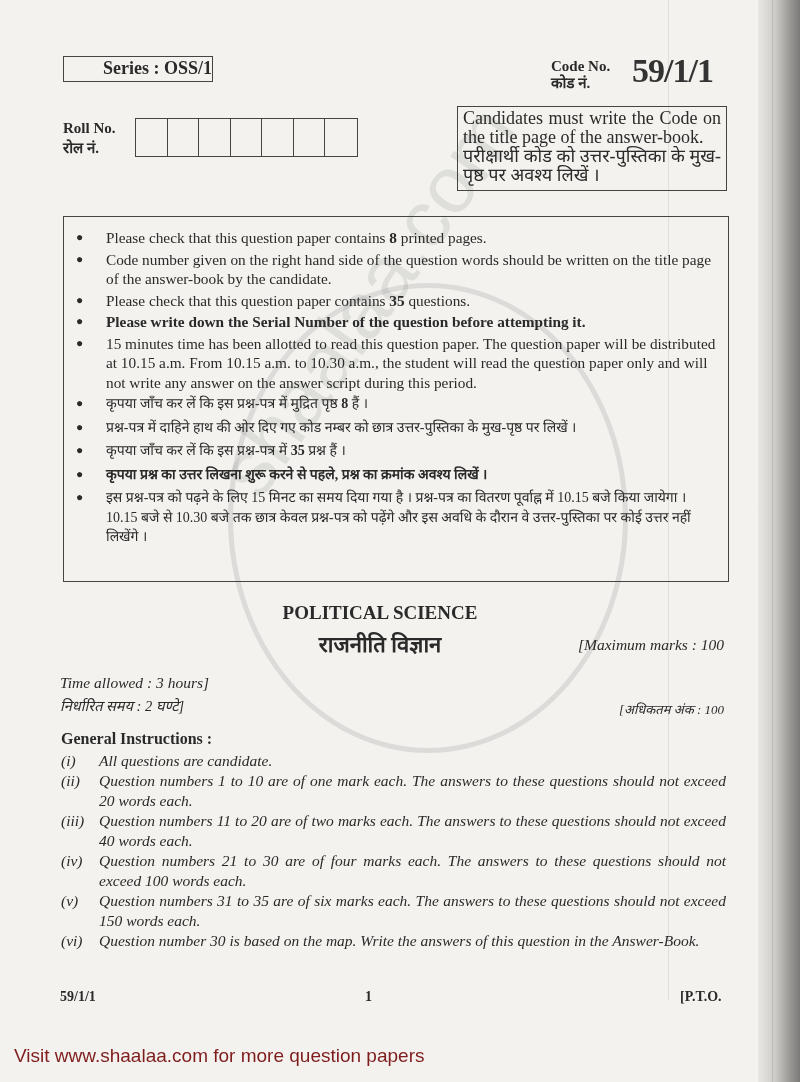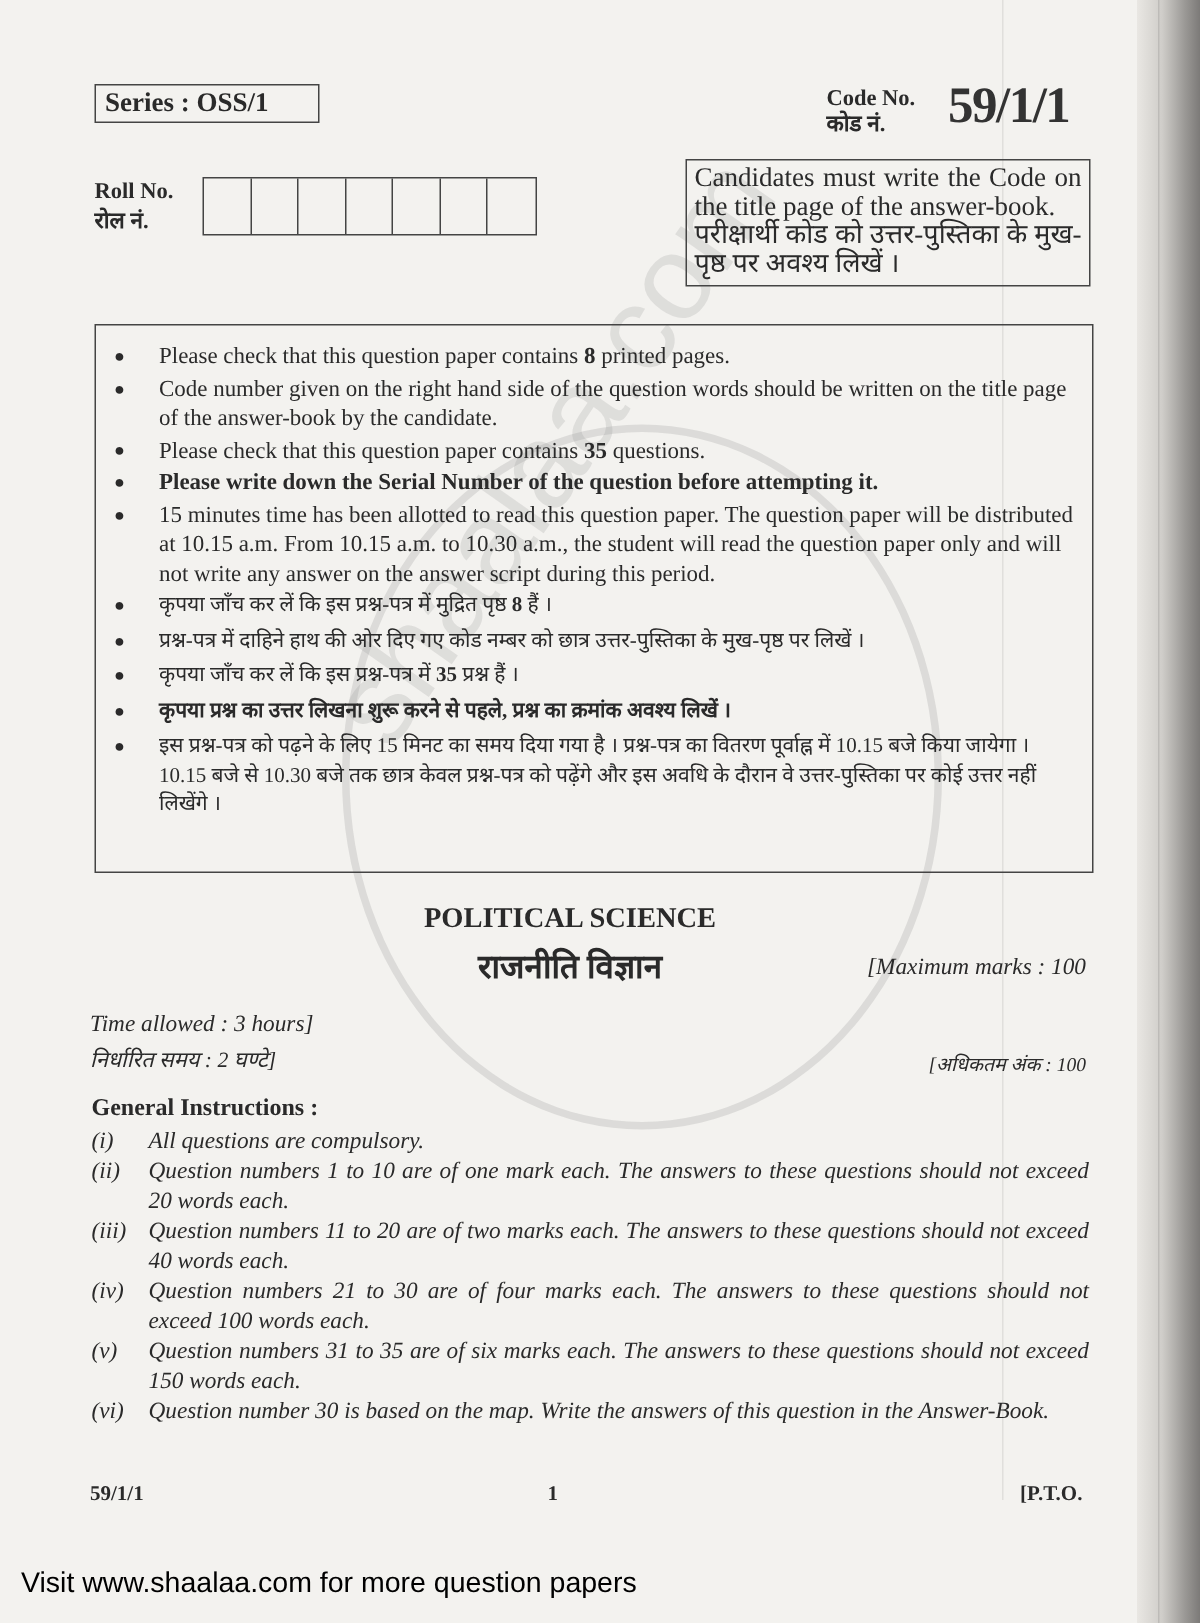--- a/index.html
+++ b/index.html
@@ -15,21 +15,21 @@
   }
   .page-edge::before {
     content: ""; position: absolute; left: 14px; top: 0; width: 1px; height: 100%;
     background: #bdbbb8;
   }
   .fold-line { position: absolute; left: 668px; top: 0; width: 1px; height: 1000px; background: rgba(0,0,0,0.08); }
 
   .series-box {
     position: absolute; left: 63px; top: 56px; width: 150px; height: 26px;
     border: 1.5px solid #444; box-sizing: border-box;
-    font-weight: bold; font-size: 18px; line-height: 23px; padding-left: 6px;
+    font-weight: bold; font-size: 18px; line-height: 23px; padding-left: 6px; text-align: right;
   }
   .roll-label { position: absolute; left: 63px; top: 118px; font-weight: bold; font-size: 15px; line-height: 20px; }
   .roll-boxes { position: absolute; left: 135px; top: 118px; display: flex; border: 1.5px solid #444; }
   .roll-cell { width: 31.5px; height: 37px; border-right: 1.5px solid #444; box-sizing: border-box; }
   .roll-cell:last-child { border-right: none; }
 
   .code-label { position: absolute; left: 551px; top: 58px; font-weight: bold; font-size: 15px; line-height: 17px; }
   .code-value { position: absolute; left: 632px; top: 52px; font-weight: bold; font-size: 34px; letter-spacing: -1px; color: #333; }
 
   .code-note {
@@ -61,21 +61,21 @@
   .gi-title { position: absolute; left: 61px; top: 730px; font-weight: bold; font-size: 16px; }
   .gi-list { position: absolute; left: 61px; top: 751px; width: 665px; }
   .gi-item { display: flex; font-style: italic; font-size: 15.5px; line-height: 20px; }
   .gi-num { width: 38px; flex: none; }
   .gi-text { flex: 1; text-align: justify; }
 
   .footer-code { position: absolute; left: 60px; top: 989px; font-weight: bold; font-size: 14px; }
   .footer-page { position: absolute; left: 365px; top: 989px; font-weight: bold; font-size: 14px; }
   .footer-pto { position: absolute; left: 680px; top: 989px; font-weight: bold; font-size: 14px; }
 
-  .visit { position: absolute; left: 14px; top: 1045px; font-family: "Liberation Sans", sans-serif; font-size: 19px; color: #000000; }
+  .visit { position: absolute; left: 14px; top: 1045px; font-family: "Liberation Sans", sans-serif; font-size: 19px; color: #7f1d1d; }
 
   .watermark {
     position: absolute; left: 228px; top: 283px; width: 400px; height: 470px;
     border: 5px solid rgba(150,150,150,0.25); border-radius: 50%;
     box-sizing: border-box; pointer-events: none;
   }
   .watermark-text {
     position: absolute; left: 200px; top: 460px; font-family: "Liberation Sans", sans-serif;
     font-size: 80px; color: rgba(150,150,150,0.22); transform: rotate(-55deg);
     transform-origin: left top; white-space: nowrap; pointer-events: none;
@@ -137,21 +137,21 @@
 
 <div class="time-en">Time allowed : 3 hours]</div>
 <div class="time-hi">निर्धारित समय : 2 घण्टे]</div>
 <div class="marks-en">[Maximum marks : 100</div>
 <div class="marks-hi">[अधिकतम अंक : 100</div>
 
 <div class="gi-title">General Instructions :</div>
 <div class="gi-list" id="gi-list">
     <div class="gi-item">
       <span class="gi-num">(i)</span>
-      <span class="gi-text">All questions are compulsory.</span>
+      <span class="gi-text">All questions are candidate.</span>
     </div>
     <div class="gi-item">
       <span class="gi-num">(ii)</span>
       <span class="gi-text">Question numbers 1 to 10 are of one mark each. The answers to these questions should not exceed 20 words each.</span>
     </div>
     <div class="gi-item">
       <span class="gi-num">(iii)</span>
       <span class="gi-text">Question numbers 11 to 20 are of two marks each. The answers to these questions should not exceed 40 words each.</span>
     </div>
     <div class="gi-item">

